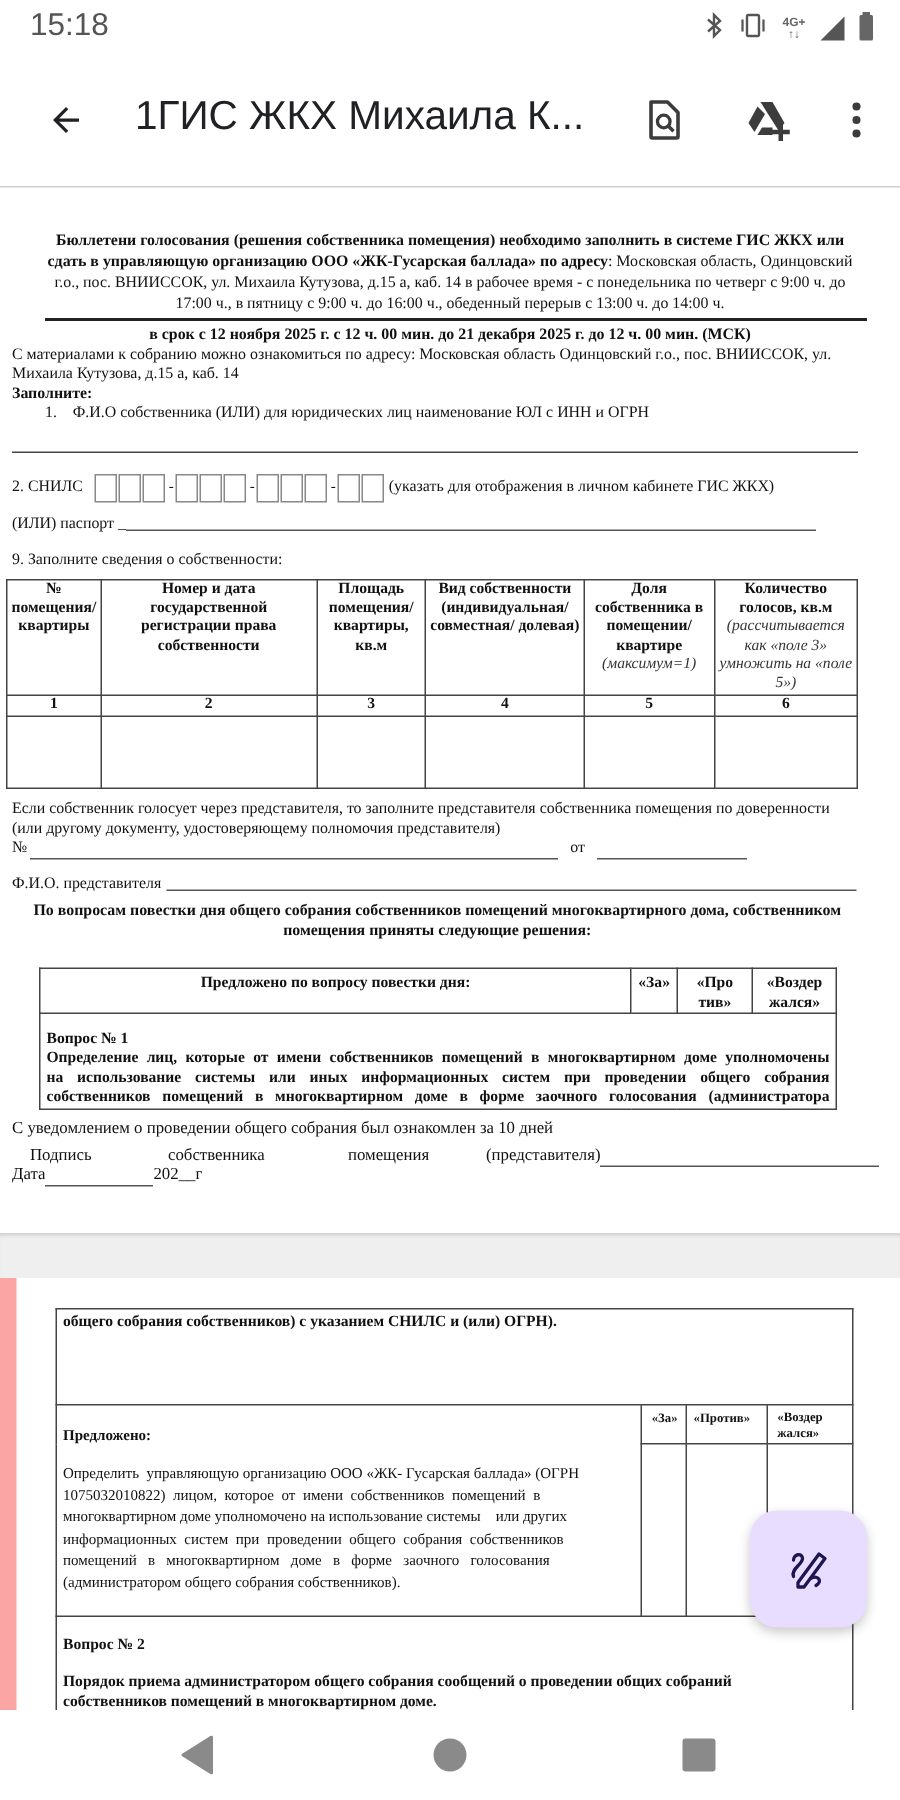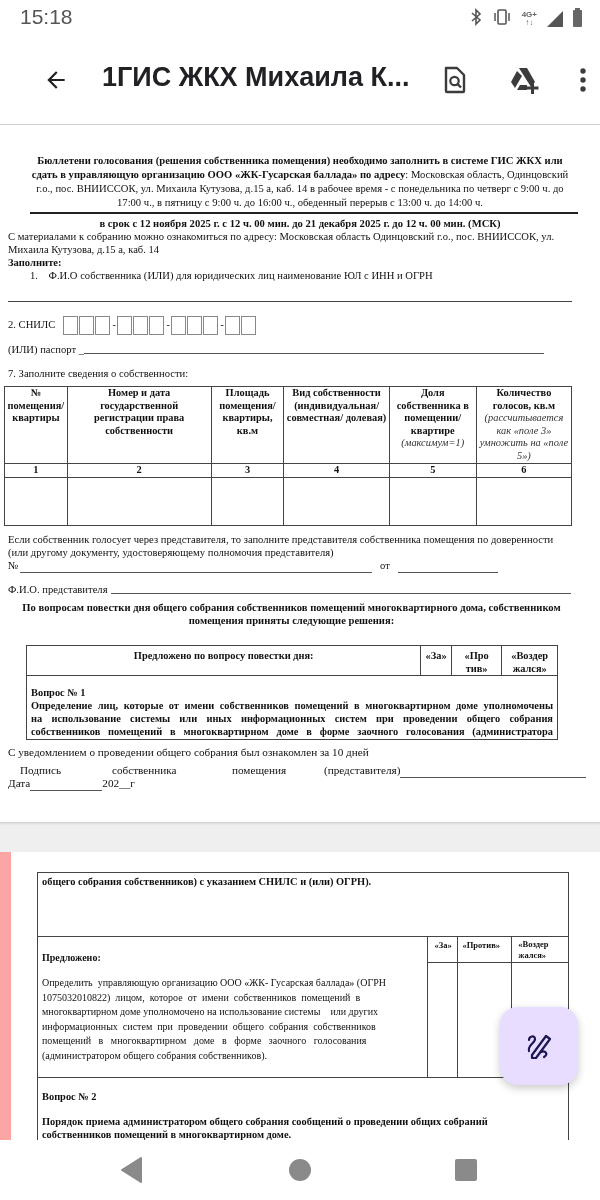--- a/index.html
+++ b/index.html
@@ -9,21 +9,21 @@
   
   .status-bar { position: absolute; left: 0; top: 0; width: 600px; height: 36px; background: #fff; }
   .status-time { position: absolute; left: 20px; top: 5px; font-size: 21px; color: #555; font-family: "Liberation Sans", sans-serif; }
   .status-icons { position: absolute; right: 18px; top: 8px; display: flex; align-items: center; gap: 10px; color: #555; font-size: 14px; }
   .sig-net { display: flex; flex-direction: column; align-items: center; line-height: 8px; font-size: 8px; font-weight: bold; color: #666; }
   .battery { width: 9px; height: 17px; background: #666; border-radius: 1px; position: relative; }
   .battery::before { content: ""; position: absolute; left: 2px; top: -2px; width: 5px; height: 2px; background: #666; }
   .signal { width: 0; height: 0; border-left: 16px solid transparent; border-bottom: 16px solid #555; }
 
   
-  .app-bar { position: absolute; left: 16px; top: 36px; width: 556px; height: 88px; background: #fff; font-weight: bold; }
+  .app-bar { position: absolute; left: 4px; top: 36px; width: 556px; height: 88px; background: #fff; }
   .back-btn { position: absolute; left: 22px; top: 26px; width: 36px; height: 36px; display: flex; align-items: center; justify-content: center; }
   .app-title { position: absolute; left: 86px; top: 26px; font-size: 27px; color: #202124; white-space: nowrap; font-family: "Liberation Sans", sans-serif; }
   .app-icon-btn { position: absolute; top: 24px; width: 40px; height: 40px; display: flex; align-items: center; justify-content: center; }
 
   
   .doc-area { position: absolute; left: 0; top: 124px; width: 600px; height: 1016px; background: #fca5a5; overflow: hidden; }
   .page { position: absolute; left: 0; width: 600px; background: #fff; font-family: "Liberation Serif", serif; color: #111; }
   .page1 { top: 0; height: 698px; }
   .page-sep { position: absolute; left: 0; top: 698px; width: 600px; height: 30px; background: #efefef; box-shadow: inset 0 3px 3px -2px rgba(0,0,0,0.18); }
   .page2 { top: 728px; height: 300px; margin-left: 11px; }
@@ -141,28 +141,29 @@
           <span class="snils-box"></span>
           <span class="snils-box"></span>
           <span class="snils-dash">-</span>
           <span class="snils-box"></span>
           <span class="snils-box"></span>
           <span class="snils-box"></span>
           <span class="snils-dash">-</span>
           <span class="snils-box"></span>
           <span class="snils-box"></span>
         </span>
+      <span style="margin-left:2px;">(указать для отображения в личном кабинете ГИС ЖКХ)</span>
     </div>
 
     <div class="p" style="left:8px; top:219px; display:flex;">
       <span>(ИЛИ) паспорт _</span>
       <span style="display:inline-block; width:460px; border-bottom:1px solid #555; height:11px;"></span>
     </div>
 
-    <div class="p" style="left:8px; top:243px;">7. Заполните сведения о собственности:</div>
+    <div class="p" style="left:8px; top:243px;">9. Заполните сведения о собственности:</div>
 
     <table class="prop">
       <tbody>
           <tr style="height:77px;" id="prop-header-row">
             <td style="width: 62px;">
               <div>№ помещения/ квартиры</div>
             </td>
             <td style="width: 142px;">
               <div>Номер и дата государственной регистрации права собственности</div>
             </td>

